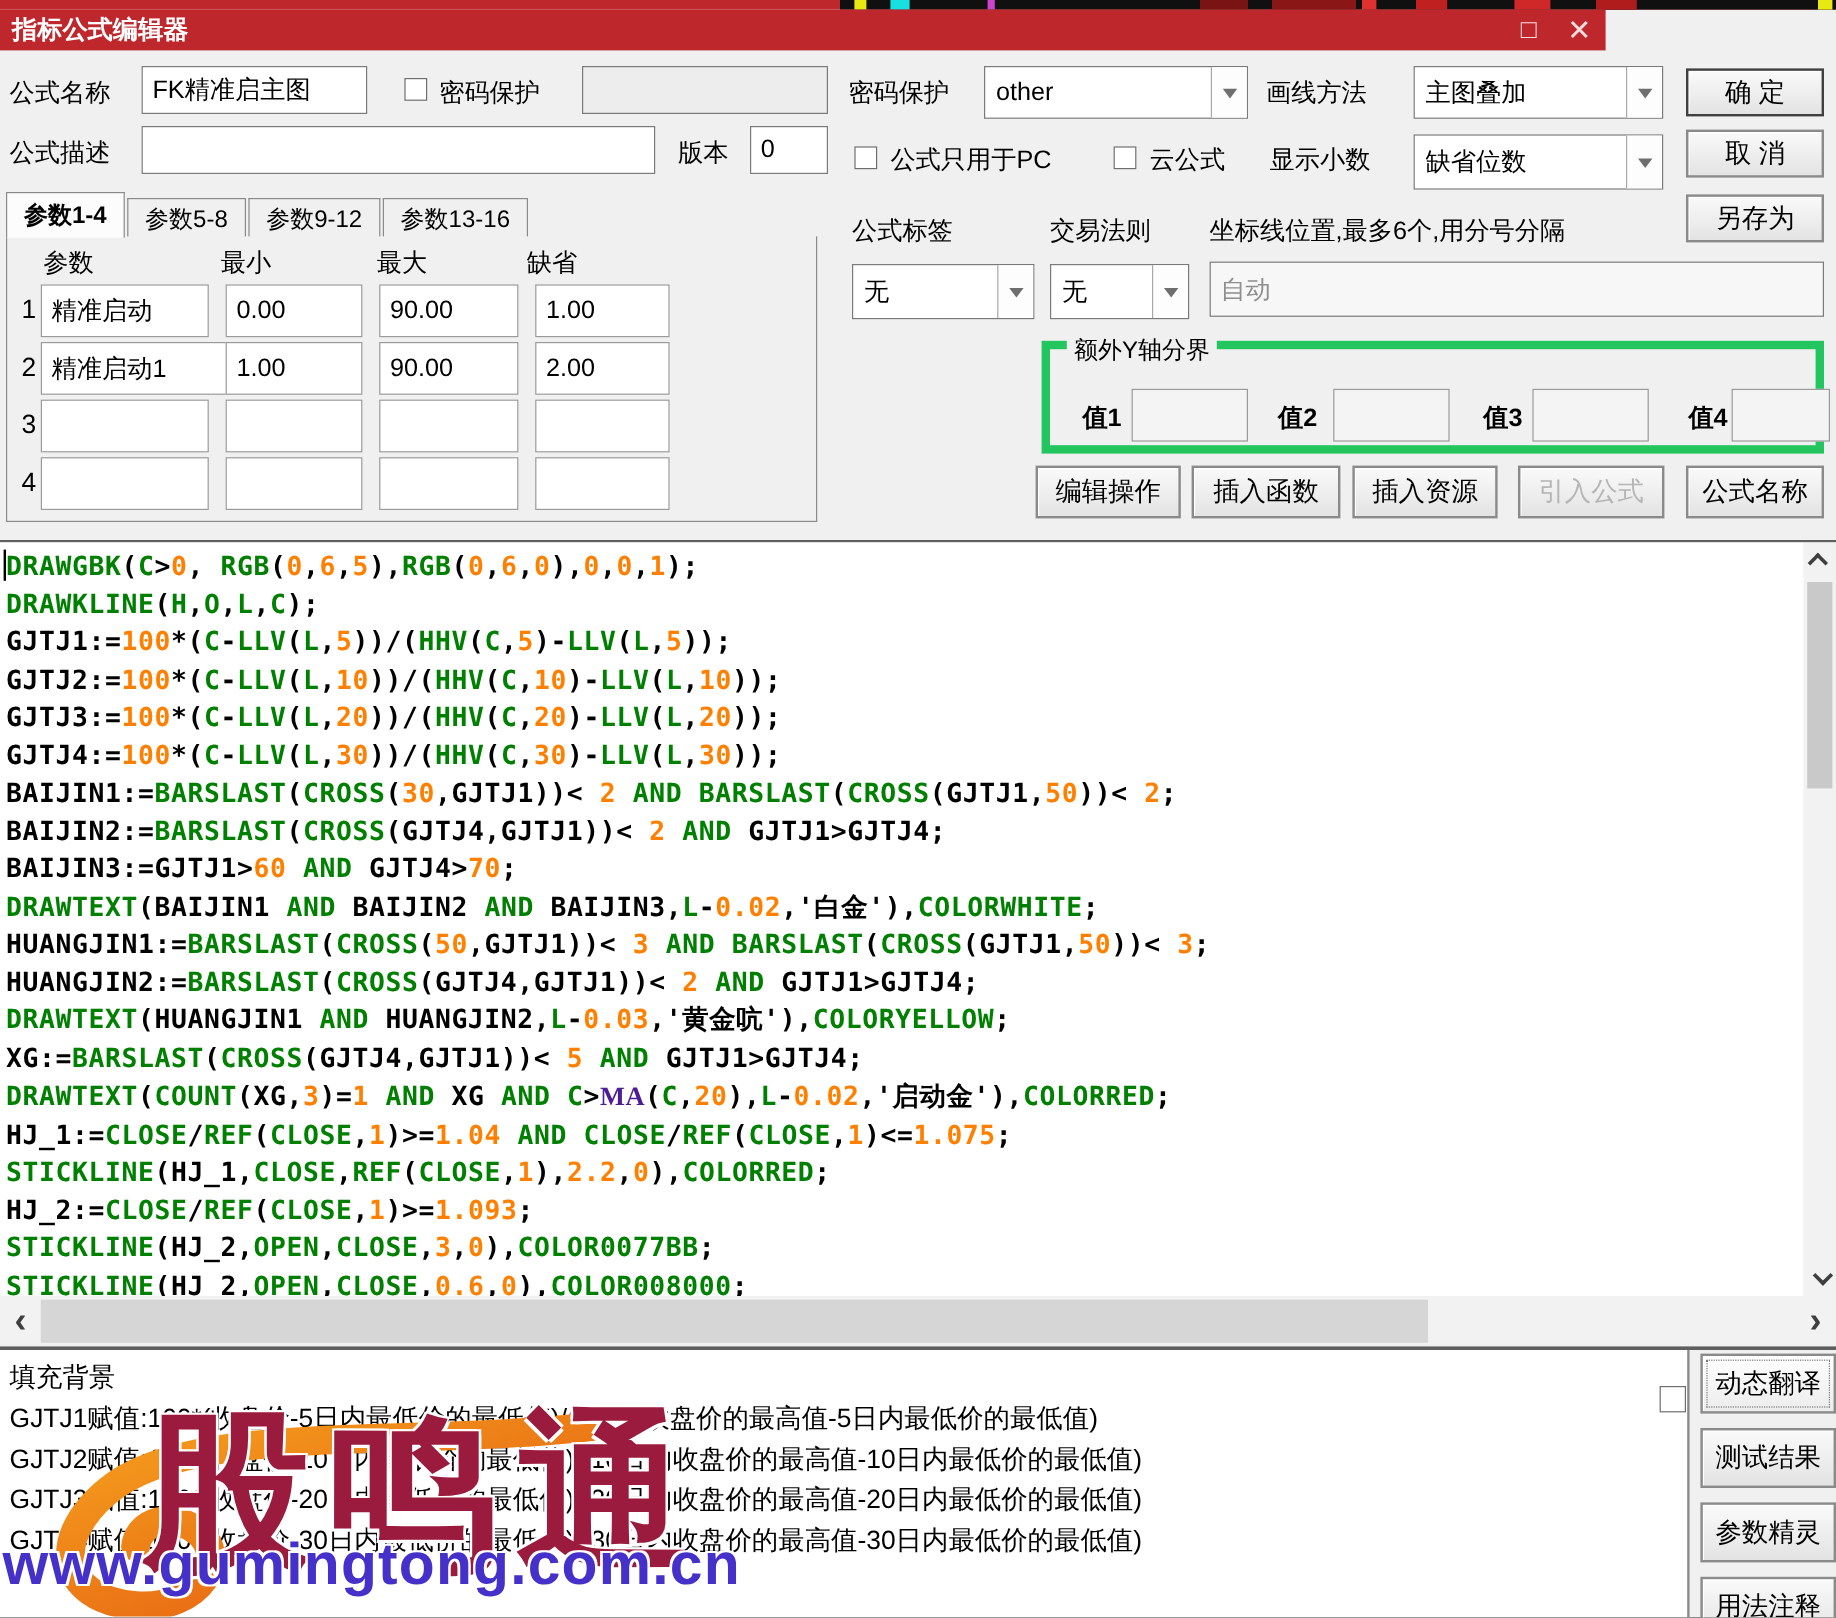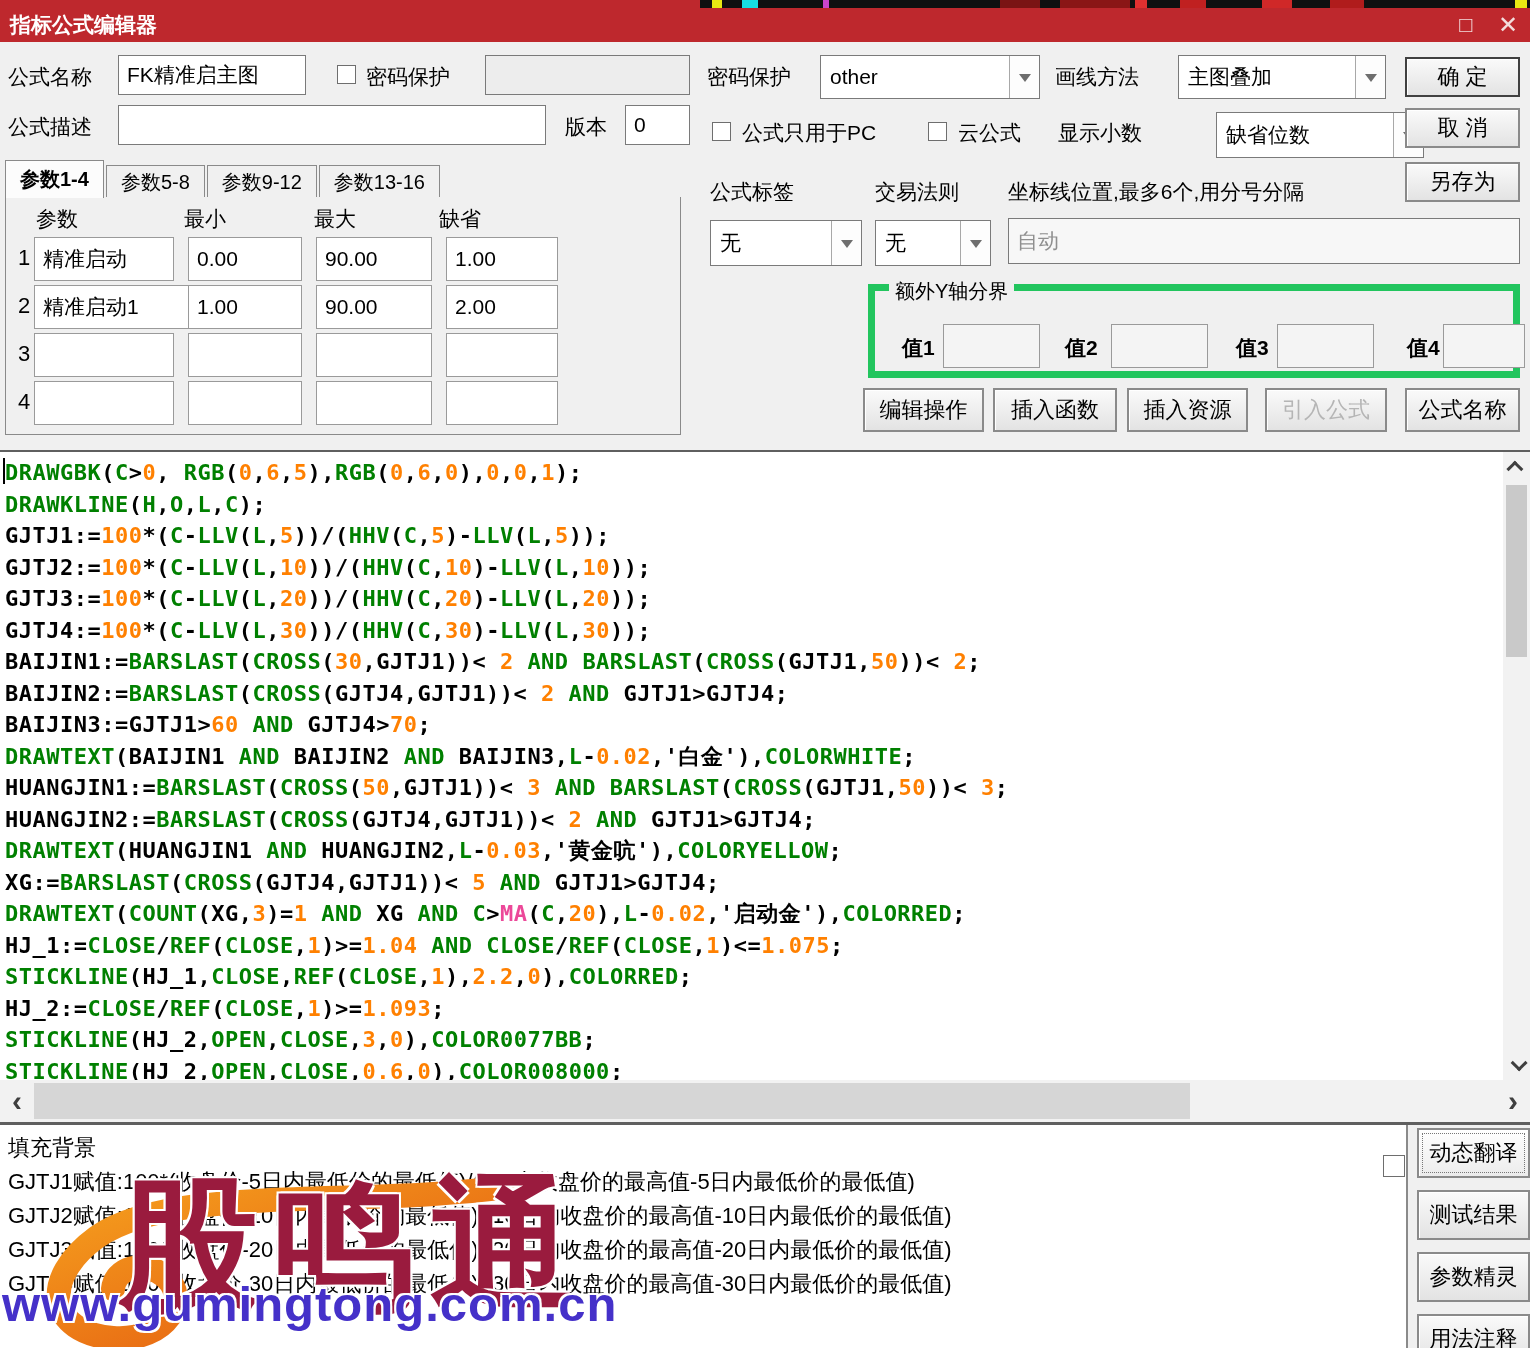--- a/index.html
+++ b/index.html
@@ -6,21 +6,21 @@
   html,body { background:#444; }
   .screen {
     position:relative; width:1530px; height:1348px; overflow:hidden;
     background:#f0f0f0; font-family:"Liberation Sans", sans-serif; color:#000;
   }
   
   .edge { position:absolute; left:0; top:0; width:1530px; height:8px; background:#be282d; }
   .edge .dk { position:absolute; top:0; height:8px; background:#101010; }
   .edge .dash { position:absolute; top:0; height:8px; }
   
-  .titlebar { position:absolute; left:0; top:8px; width:1530px; height:34px; background:#be282d;
+  .titlebar { position:absolute; left:0; top:8px; width:1338px; height:34px; background:#be282d;
     display:flex; align-items:center; }
   .titlebar .title { color:#fff; font-size:21px; font-weight:bold; padding-left:10px; }
   .winbtn { position:absolute; top:0; height:34px; width:40px; display:flex; align-items:center;
     justify-content:center; color:#f3dcdc; font-size:22px; }
   .winbtn.max { right:44px; }
   .winbtn.close { right:2px; font-size:24px; }
   
   .lbl { position:absolute; font-size:21px; white-space:nowrap; }
   .inp { position:absolute; background:#fff; border:1px solid #7a7a7a; font-size:21px;
     display:flex; align-items:center; padding:0 8px; white-space:nowrap; overflow:hidden; }
@@ -60,21 +60,21 @@
   .gfield-lbl { position:absolute; font-size:21px; font-weight:bold; }
   .gfield-inp { position:absolute; top:33px; height:44px; width:97px; background:#f4f4f4;
     border:1px solid #9a9a9a; }
   
   .sep1 { position:absolute; left:0; top:450px; width:1530px; height:2px; background:#5f5f5f; }
   .code { position:absolute; left:0; top:452px; width:1503px; height:628px; background:#fff;
     overflow:hidden; font-family:"DejaVu Sans Mono", monospace; font-weight:bold;
     font-size:22px; line-height:31.5px; white-space:pre; letter-spacing:0.5px; padding:5px 0 0 5px; }
   .code .k { color:#008000; }
   .code .n { color:#ff8000; }
-  .code .s { color:#ec4899; }
+  .code .s { color:#4c1d95;font-family:Liberation Serif, serif; }
   .caret { position:absolute; left:3px; top:458px; width:2px; height:26px; background:#000; }
   
   .vscroll { position:absolute; right:0; top:452px; width:27px; height:628px; background:#f2f2f2; }
   .vscroll .arr { position:absolute; left:0; width:27px; height:30px; display:flex; align-items:center; justify-content:center; }
   .vscroll .arr.up { top:0; }
   .vscroll .arr.dn { bottom:0; }
   .chev { width:12px; height:12px; border-left:3px solid #3f3f3f; border-top:3px solid #3f3f3f; }
   .chev.up { transform:rotate(45deg) translateY(3px); }
   .chev.dn { transform:rotate(225deg) translateY(3px); }
   .vthumb { position:absolute; left:3px; top:33px; width:21px; height:172px; background:#c9c9c9; }
@@ -145,21 +145,21 @@
 
   <div class="lbl" style="left:8px;top:113px;">公式描述</div>
   <div class="inp" style="left:118px;top:105px;width:428px;height:40px;"></div>
   <div class="lbl" style="left:565px;top:113px;">版本</div>
   <div class="inp" style="left:625px;top:105px;width:65px;height:40px;">0</div>
   <div class="chk" style="left:712px;top:122px;"></div>
   <div class="lbl" style="left:742px;top:119px;">公式只用于PC</div>
   <div class="chk" style="left:928px;top:122px;"></div>
   <div class="lbl" style="left:958px;top:119px;">云公式</div>
   <div class="lbl" style="left:1058px;top:119px;">显示小数</div>
-  <div class="sel" style="left:1178px;top:112px;width:208px;height:46px;margin-left:38px;">
+  <div class="sel" style="left:1178px;top:112px;width:208px;height:46px;">
     <span class="val">缺省位数</span>
     <span class="arrow"></span>
   </div>
   <div class="btn" style="left:1405px;top:108px;width:115px;height:40px;">取 消</div>
 
   <div class="tabs">
       <div class="tab active">参数1-4</div>
       <div class="tab">参数5-8</div>
       <div class="tab">参数9-12</div>
       <div class="tab">参数13-16</div>

